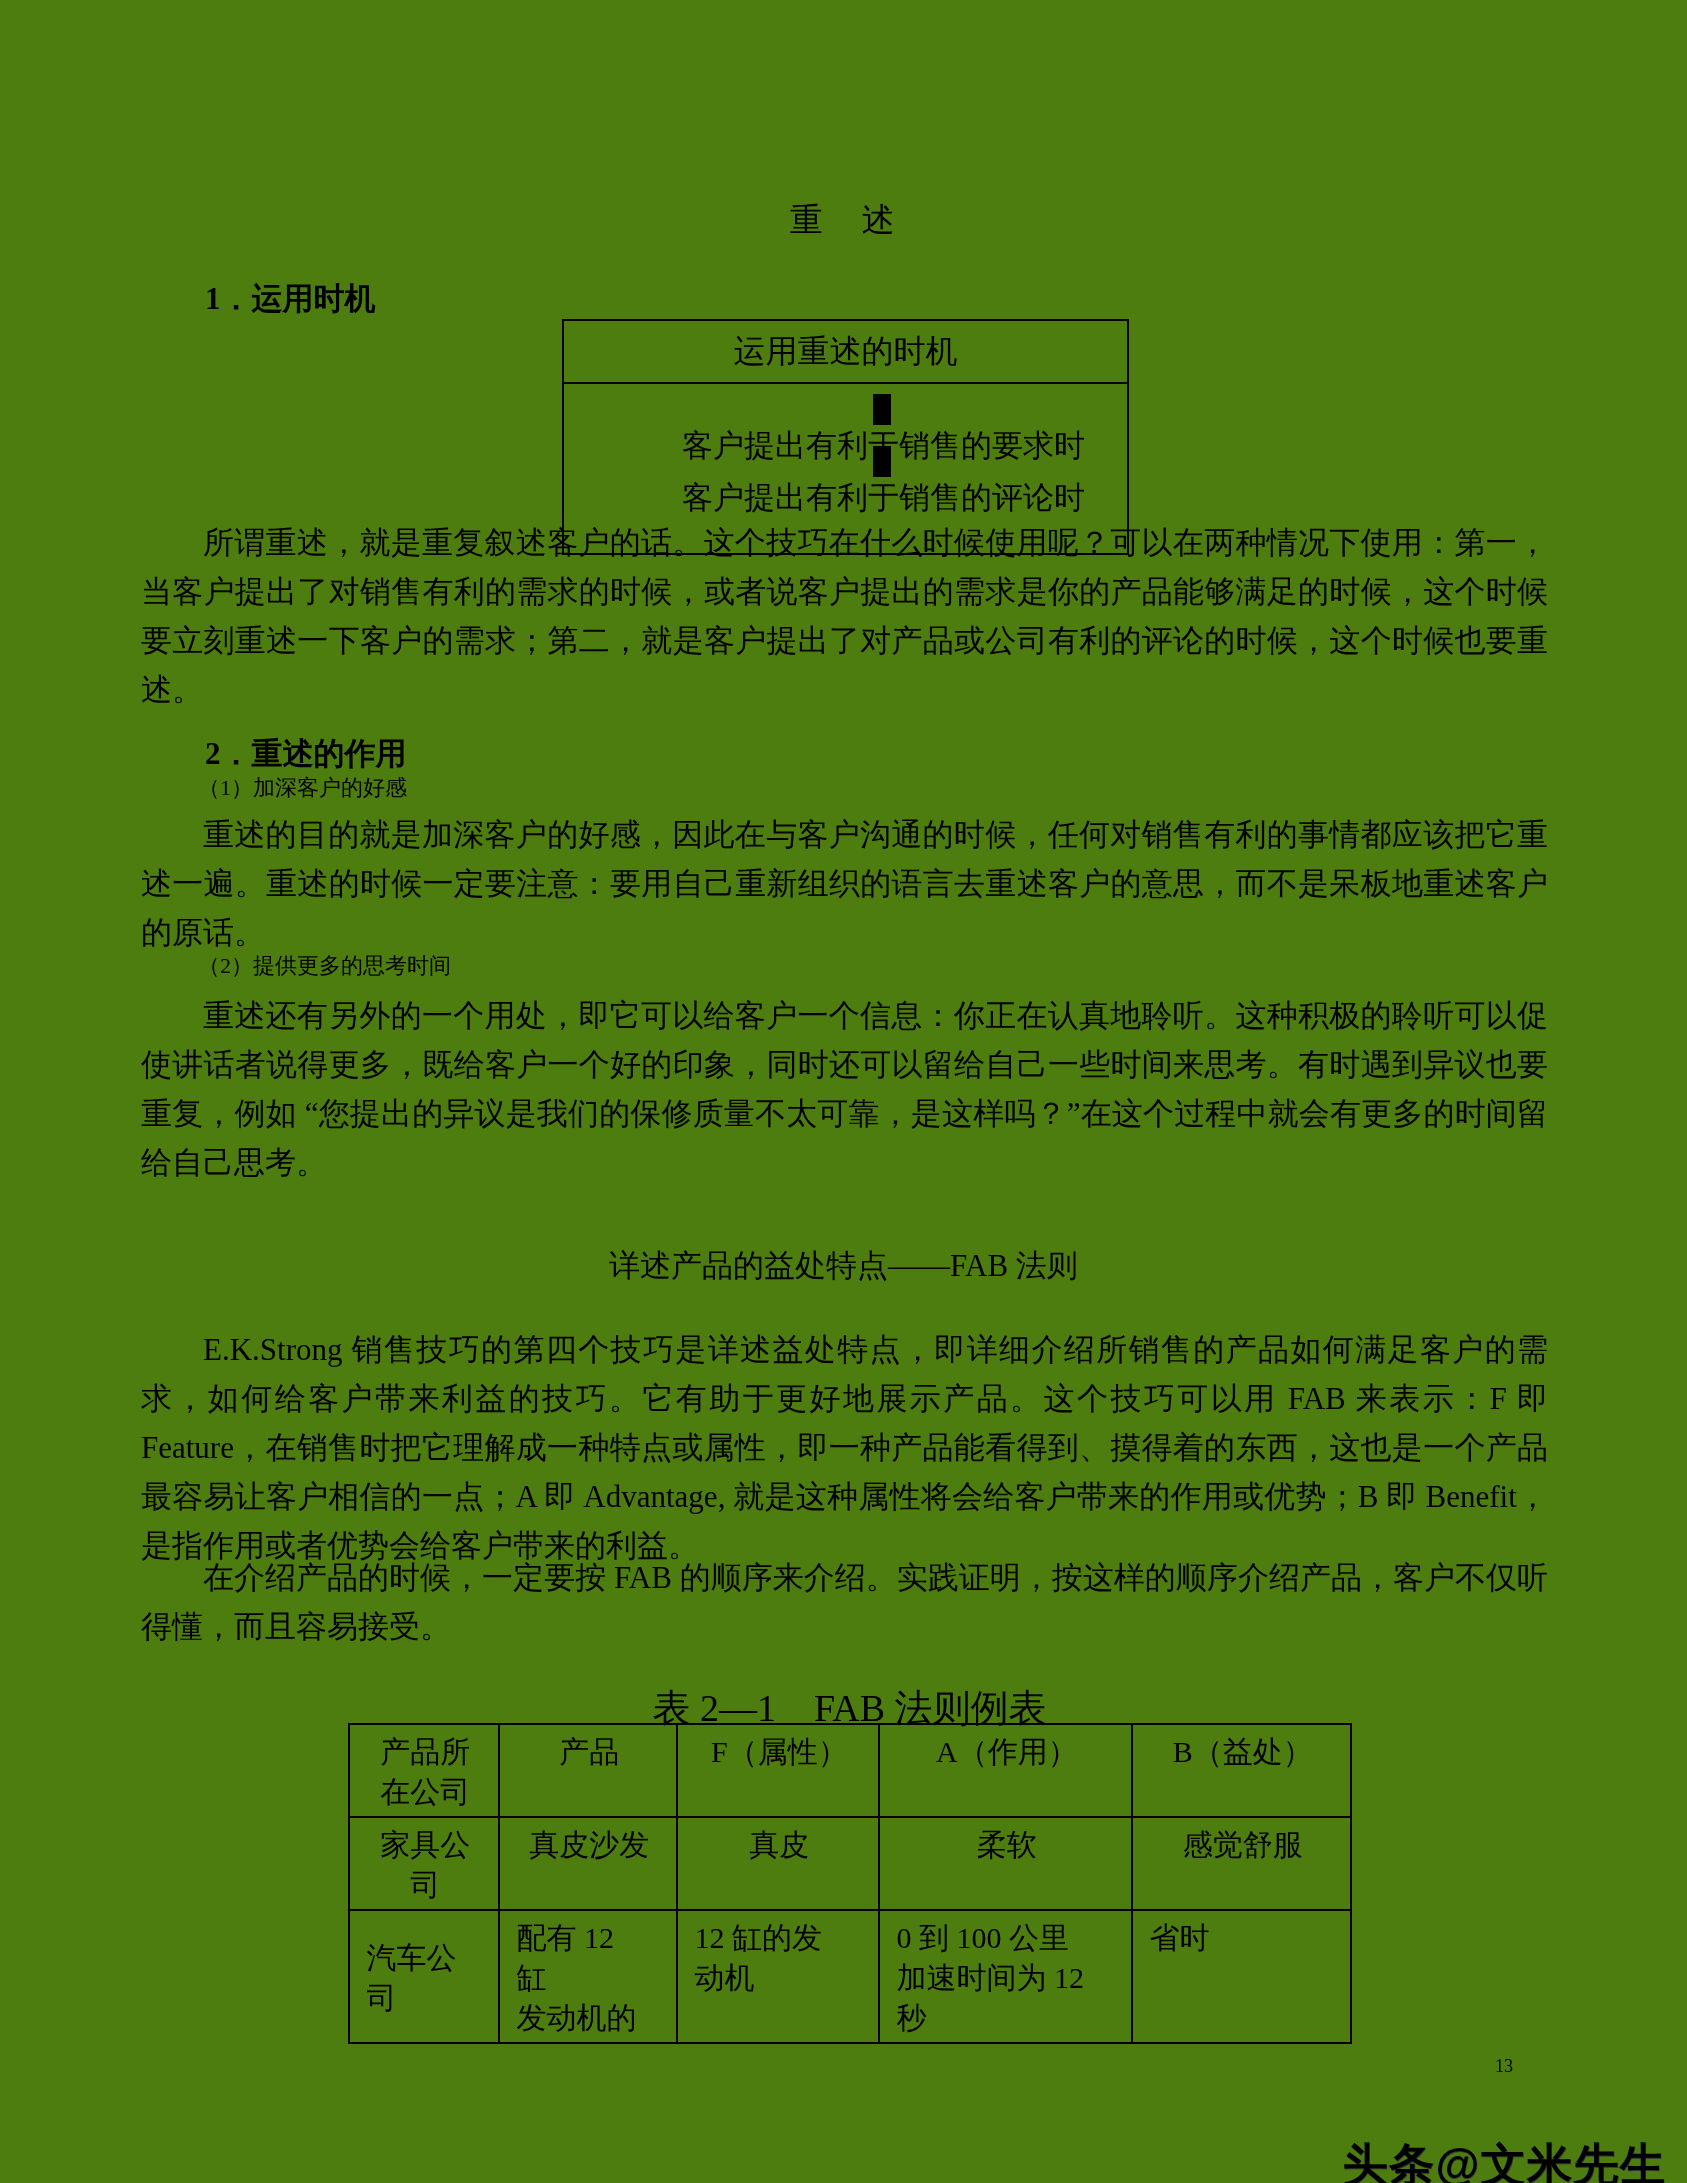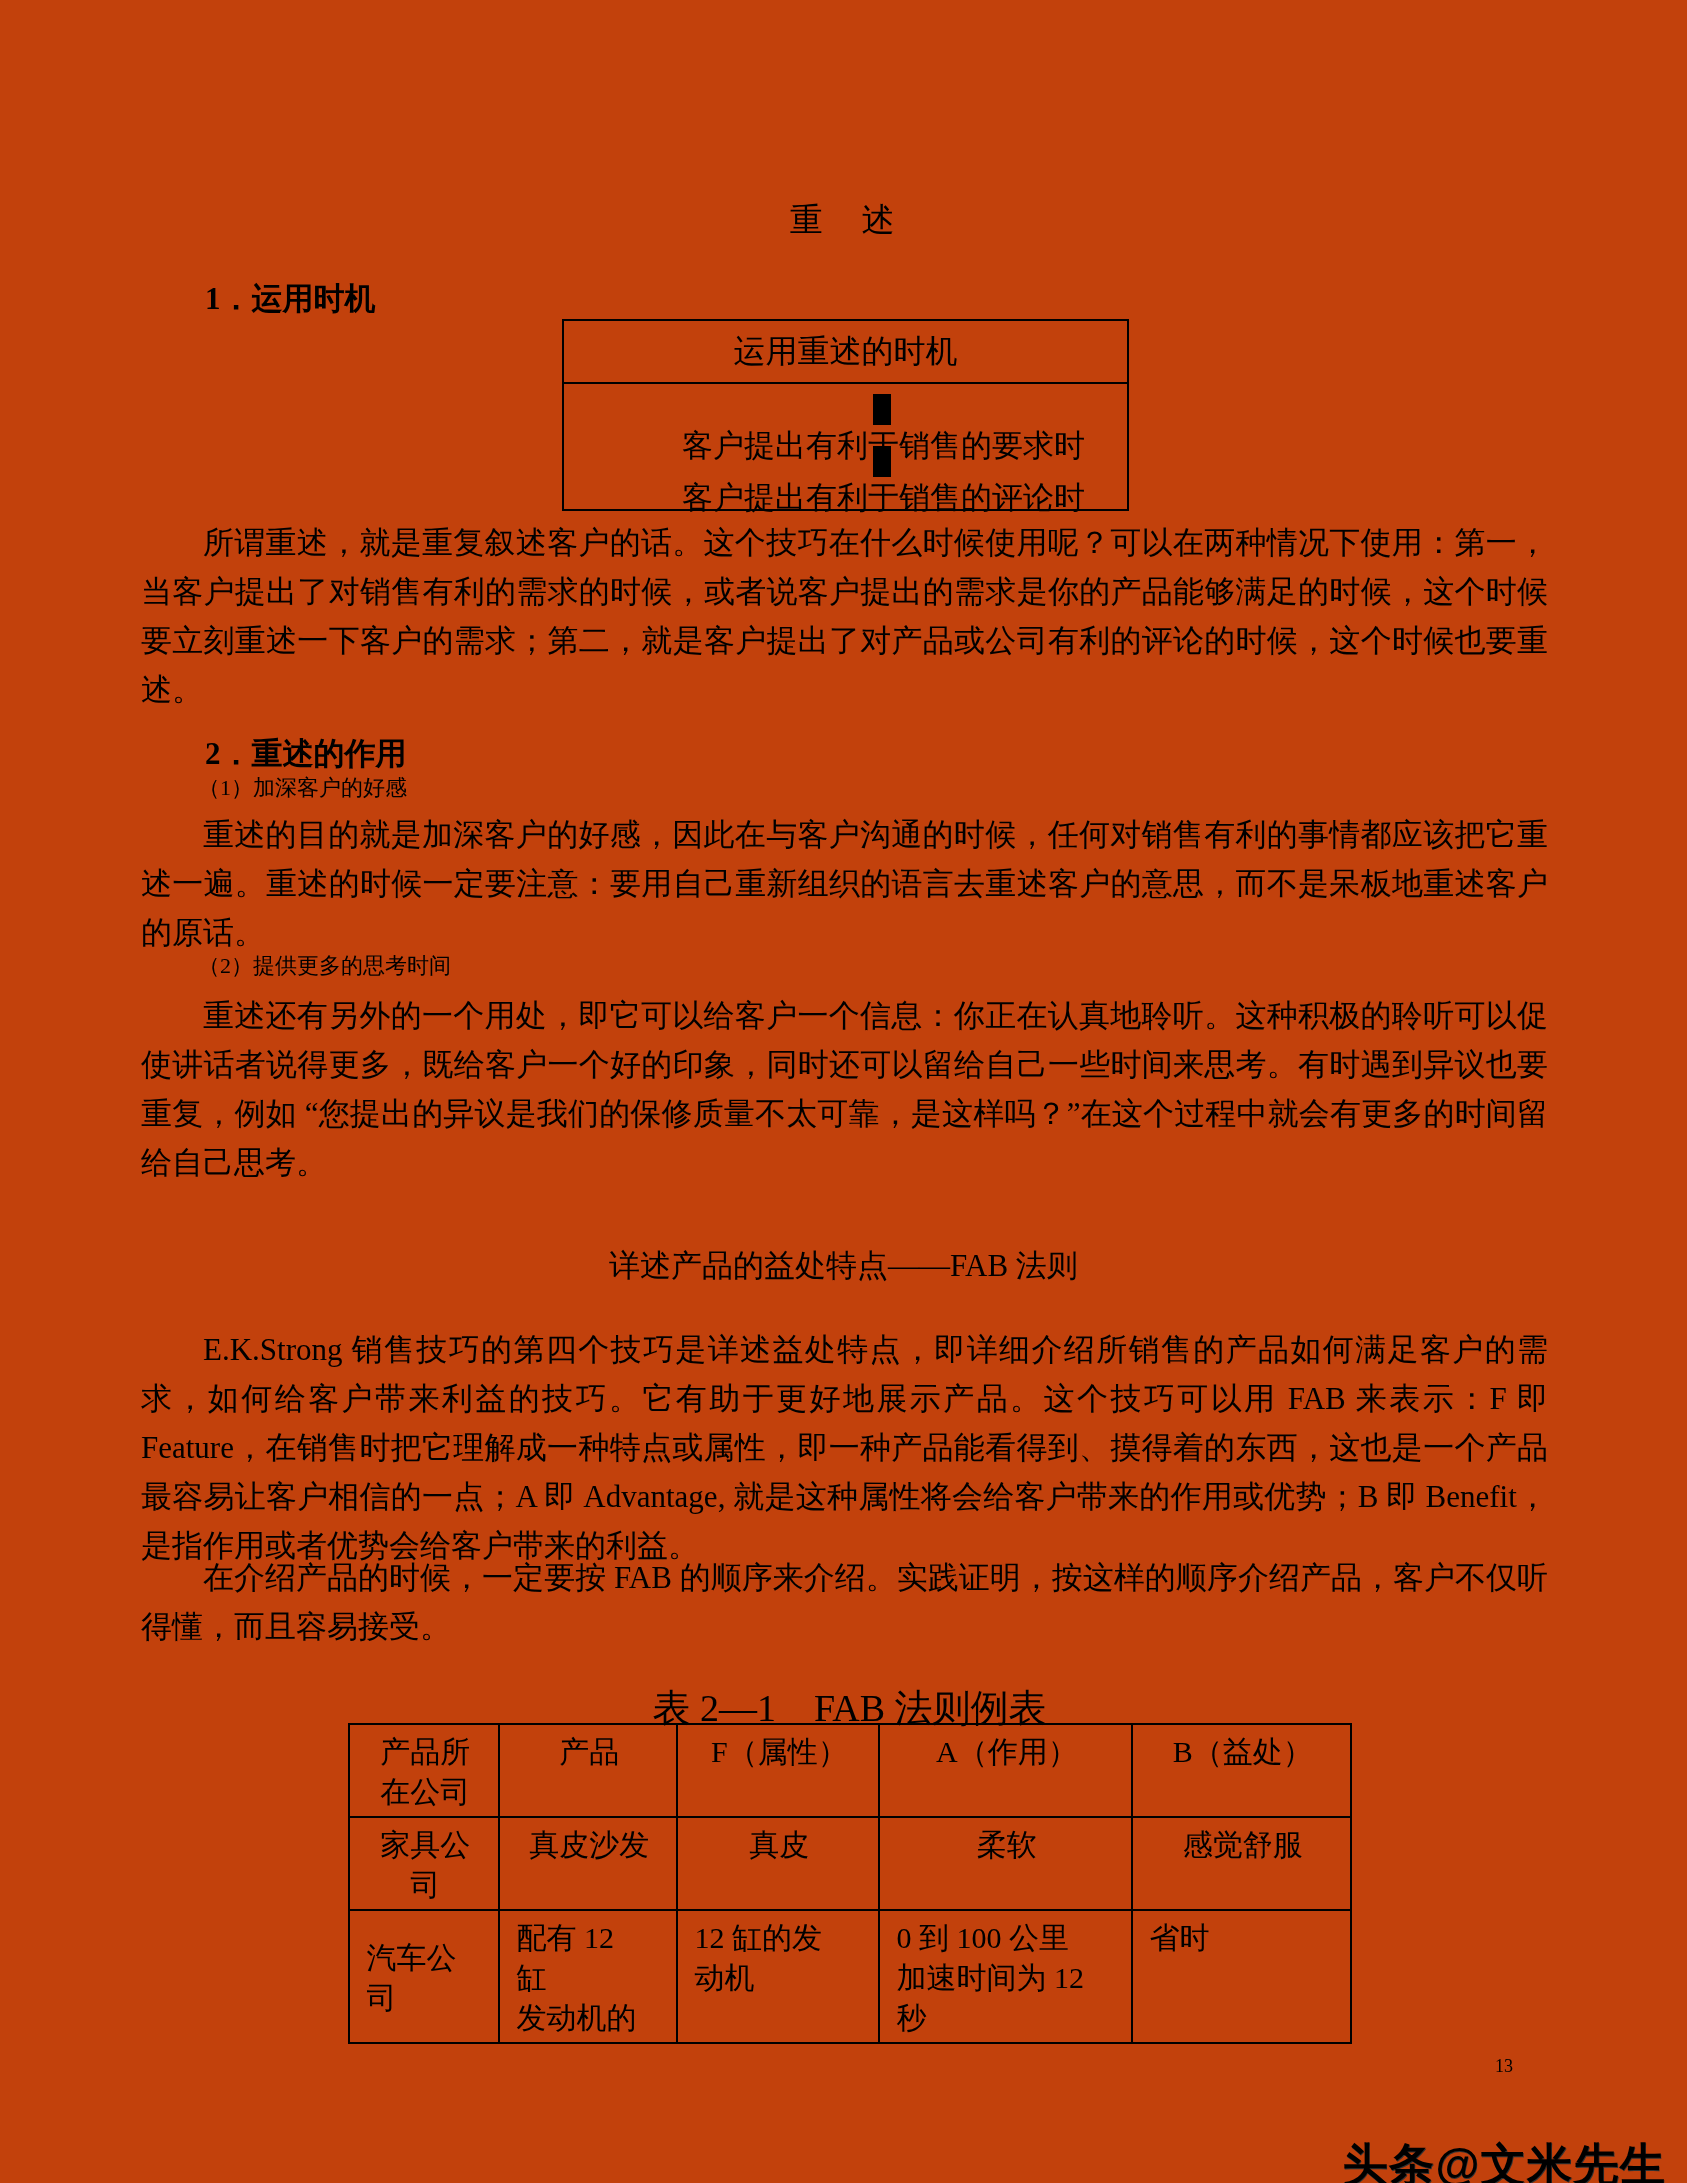--- a/index.html
+++ b/index.html
@@ -1,20 +1,20 @@
 <!DOCTYPE html>
 <html style="font-size:11px"><head>
 <meta charset="utf-8">
 <style>
   html, body { margin: 0; padding: 0; background: #ffffff; }
   .page {
     position: relative;
     width: 1687px;
     height: 2183px;
-    background: #c2410c;
+    background: #4d7c0f;
     color: #000000;
     font-family: "Liberation Serif", "DejaVu Serif", serif;
     overflow: hidden;
   }
   .doc-title {
     position: absolute;
     top: 198px; left: 0; width: 100%;
     text-align: center;
     font-size: 33px;
     letter-spacing: 2.8px;
@@ -31,21 +31,21 @@
     position: absolute;
     left: 198px;
     font-size: 22px;
   }
   #sub-goodwill { top: 773px; }
   #sub-thinktime { top: 951px; }
 
   .timing-box {
     position: absolute;
     top: 319px; left: 562px;
-    width: 567px; height: 192px;
+    width: 567px; height: 236px;
     border: 2.1px solid #000;
     box-sizing: border-box;
   }
   .timing-header {
     height: 63px;
     border-bottom: 2.1px solid #000;
     box-sizing: border-box;
     display: flex;
     align-items: center;
     justify-content: center;

